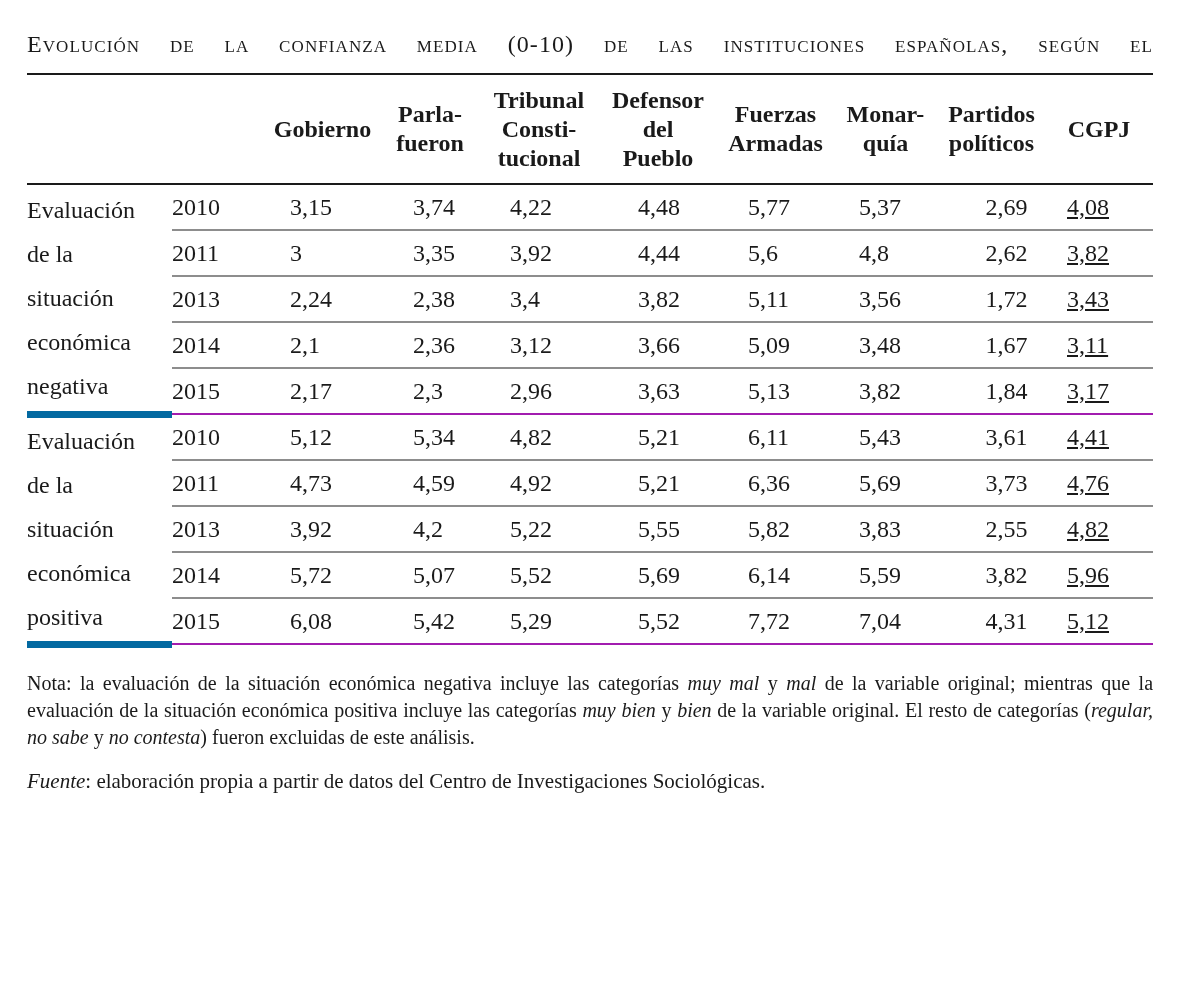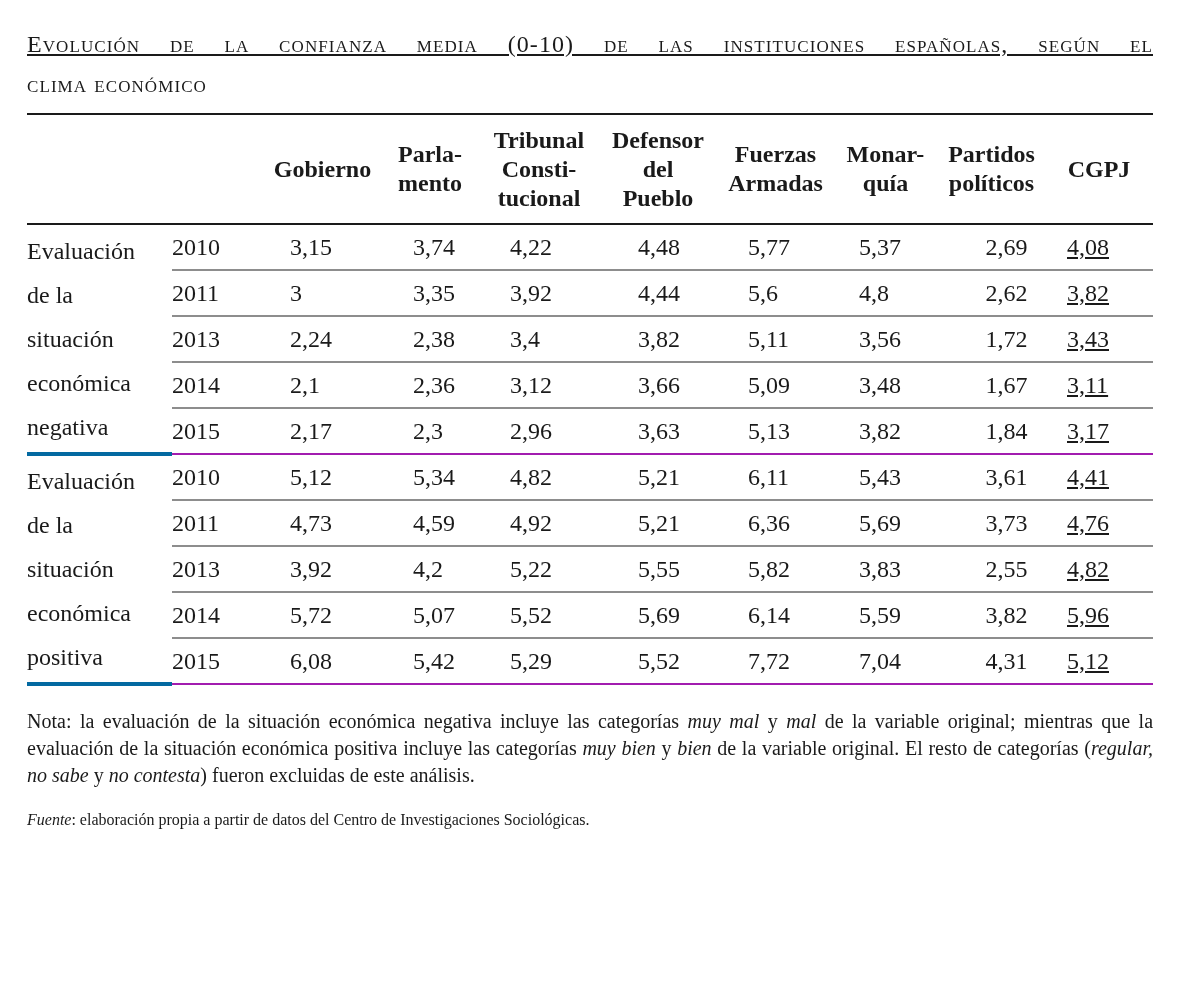--- a/index.html
+++ b/index.html
@@ -23,21 +23,20 @@
   .title-block {
     font-size: 24px;
     line-height: 40px;
     font-variant: small-caps;
     letter-spacing: 0.045em;
     margin: 0 0 9px 0;
   }
   .cap-justify {
     text-align: justify;
     text-align-last: justify;
-    text-decoration: underline;
   }
   table.conf-table {
     border-collapse: collapse;
     table-layout: fixed;
     width: 1126px;
     font-size: 24px;
     color: #1a1a1a;
   }
   table.conf-table thead th {
     font-weight: bold;
@@ -52,55 +51,54 @@
   .hl { display: block; }
   .ll { display: block; }
   table.conf-table tbody td {
     height: 44px;
     vertical-align: middle;
     padding: 0;
   }
   td.rowlabel {
     line-height: 44px;
     padding-left: 3px;
-    border-bottom: 4px solid #0369a1;
+    border-bottom: 7px solid #0369a1;
   }
   td.y { padding-left: 13px; }
   td.v.c0 { padding-left: 25px; }
   td.v.c1 { padding-left: 33px; }
   td.v.c2 { padding-left: 30px; }
   td.v.c3 { padding-left: 40px; }
   td.v.c4 { padding-left: 30px; }
   td.v.c5 { padding-left: 26px; }
   td.v.c6 { padding-left: 30px; text-align: center; }
   td.v.c7 { padding-left: 22px; text-decoration: underline; }
   tr.sep td.y, tr.sep td.v { border-bottom: 2px solid #8d8d8d; }
   tr.lastrow td.y, tr.lastrow td.v { border-bottom: 2px solid #a21caf; }
   .note {
     font-size: 20px;
     line-height: 27px;
     text-align: justify;
     margin: 22px 0 0 0;
   }
   .source {
-    font-size: 16px;
+    font-size: 21px;
     line-height: 27px;
     margin: 17px 0 0 0;
   }
   .it { font-style: italic; font-family: Liberation Serif, serif; }
 </style>
 </head>
 <body>
 
 <div class="page">
 
 
   <div class="title-block">
     <div class="cap-justify">Evolución de la confianza media (0-10) de las instituciones españolas, según el</div>
-    <div>clima económico</div>
   </div>
 
   <table class="conf-table">
     <colgroup>
       <col style="width:145px">
         <col style="width:93px">
         <col style="width:115px">
         <col style="width:100px">
         <col style="width:118px">
         <col style="width:120px">
@@ -110,21 +108,21 @@
         <col style="width:108px">
     </colgroup>
     <thead>
       <tr>
         <th colspan="2"></th>
         <th>
             <span class="hl">Gobierno</span>
           </th>
         <th>
             <span class="hl">Parla-</span>
-            <span class="hl">mento</span>
+            <span class="hl">fueron</span>
           </th>
         <th>
             <span class="hl">Tribunal</span>
             <span class="hl">Consti-</span>
             <span class="hl">tucional</span>
           </th>
         <th>
             <span class="hl">Defensor</span>
             <span class="hl">del</span>
             <span class="hl">Pueblo</span>

